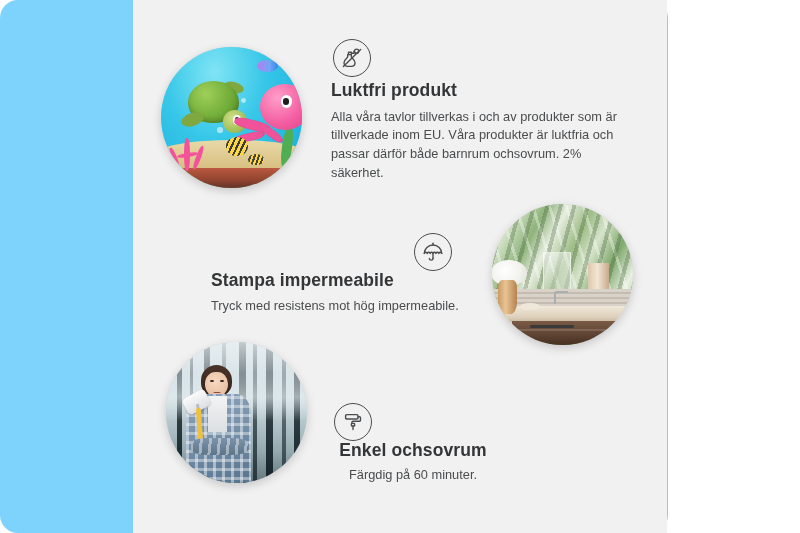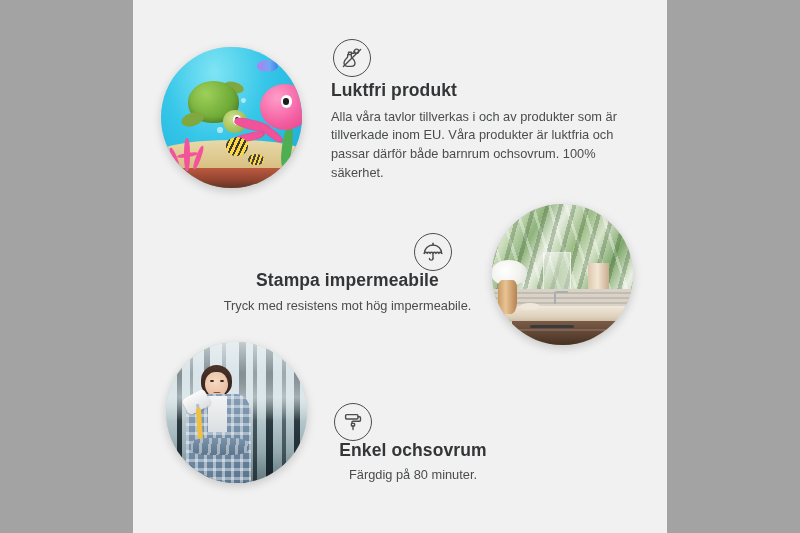--- a/index.html
+++ b/index.html
@@ -11,23 +11,24 @@
   }
 
   body {
     background: #ffffff;
     font-family: "Liberation Sans", sans-serif;
     -webkit-font-smoothing: antialiased;
   }
 
   #infographic-root {
     position: relative;
-    width: 800px;
+    width: 668px;
     height: 533px;
-    background: #a3a3a3;
+    background: #7dd3fc;
+    border-radius: 18px;
   }
 
   
   .panel {
     position: absolute;
     left: 133px;
     top: 0;
     width: 534px;
     height: 533px;
     background: #f1f1f1;
@@ -323,21 +324,21 @@
     position: absolute; left: 22%; top: 44%; width: 2.4%; height: 9%;
     background: #b9bcbe; transform: rotate(-10deg);
   }
 
   
   #icon-1 { left: 333px; top: 39px; }
   #text-1 { left: 331px; top: 80px; width: 288px; }
   #text-1 .feature-body { margin-top: 6px; }
 
   #icon-2 { left: 414px; top: 233px; }
-  #text-2 { left: 205px; top: 270px; width: 285px; text-align: center; }
+  #text-2 { left: 211px; top: 270px; width: 285px; }
   #text-2 .feature-body { margin-top: 5px; }
 
   #icon-3 { left: 334px; top: 403px; }
   #text-3 { left: 268px; top: 440px; width: 290px; text-align: center; }
   #text-3 .feature-body { margin-top: 4px; }
 </style>
 </head>
 <body>
 
 <div id="infographic-root">
@@ -381,21 +382,21 @@
       <path d="M8.5 8.6V6.2h2.9v2.4"></path>
       <path d="M11.4 7.2h2.6"></path>
       <path d="M14 7.2v-2"></path>
       <circle cx="16.6" cy="5.2" r="2.1"></circle>
       <line x1="3.4" y1="20.6" x2="20.6" y2="3.4"></line>
     </svg>
   </div>
 
   <div class="text-block" id="text-1">
     <div class="feature-heading">Luktfri produkt</div>
-    <div class="feature-body">Alla våra tavlor tillverkas i och av produkter som är tillverkade inom EU. Våra produkter är luktfria och passar därför både barnrum ochsovrum. 100% säkerhet.</div>
+    <div class="feature-body">Alla våra tavlor tillverkas i och av produkter som är tillverkade inom EU. Våra produkter är luktfria och passar därför både barnrum ochsovrum. 2% säkerhet.</div>
   </div>
 
   <div class="medallion" id="medallion-2">
     <div class="scene">
       <div class="bath-wall"></div>
       <div class="bath-mirror"></div>
       <div class="bath-candle"></div>
       <div class="bath-backsplash"></div>
       <div class="bath-faucet"></div>
       <div class="bath-counter"></div>
@@ -458,16 +459,16 @@
     <svg width="24" height="24" viewBox="0 0 24 24" fill="none" stroke="#4b4d4f" stroke-width="1.4" stroke-linecap="round" stroke-linejoin="round">
       <rect x="4.6" y="4.6" width="12.4" height="4.4" rx="1.1"></rect>
       <path d="M17 6.8h1.6a.9.9 0 0 1 .9.9v2.6a.9.9 0 0 1-.9.9h-6.7a.9.9 0 0 0-.9.9v1.3"></path>
       <rect x="10.4" y="13.4" width="3.2" height="2.6" rx=".6"></rect>
       <line x1="12" y1="16" x2="12" y2="19.6"></line>
     </svg>
   </div>
 
   <div class="text-block" id="text-3">
     <div class="feature-heading">Enkel ochsovrum</div>
-    <div class="feature-body">Färgdig på 80 minuter.</div>
+    <div class="feature-body">Färgdig på 60 minuter.</div>
   </div>
 
 </div>
 
 </body></html>

